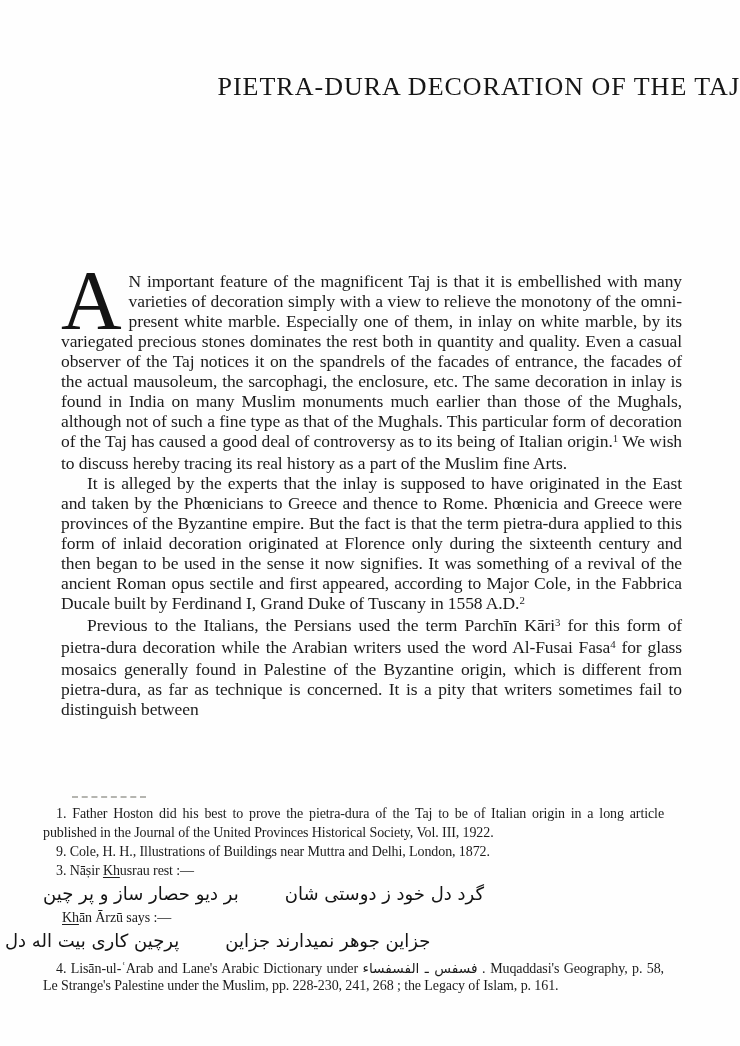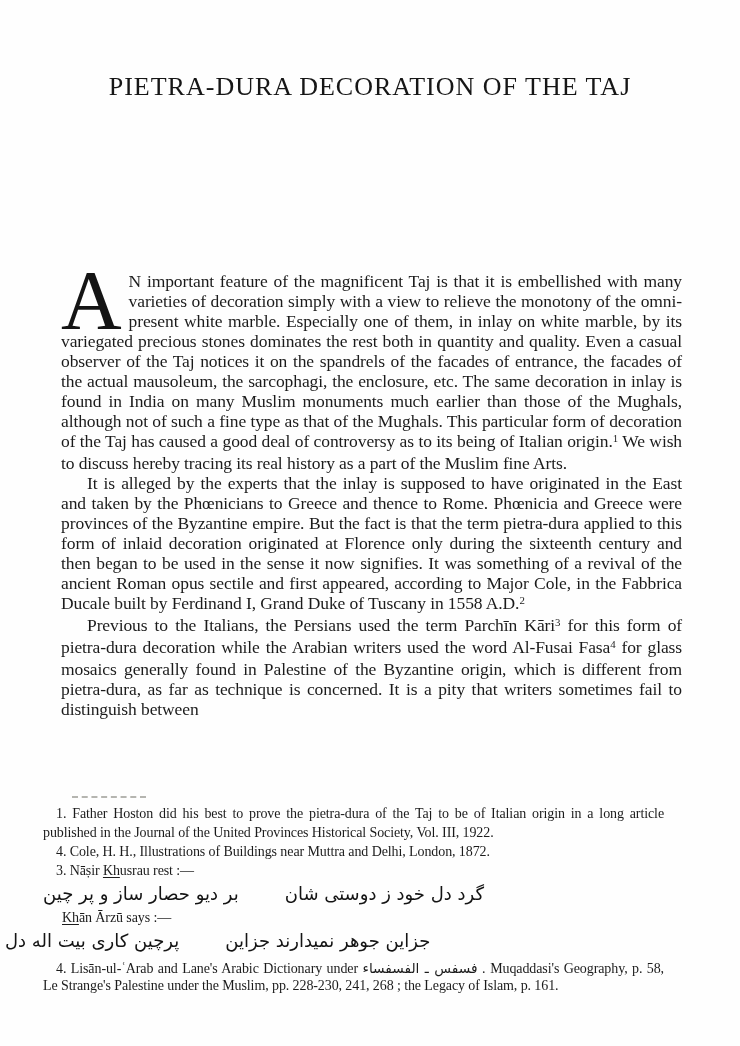--- a/index.html
+++ b/index.html
@@ -9,21 +9,21 @@
     background:#fefefe;
     color:#1b1b1b;
     font-family:"Liberation Serif","DejaVu Serif",serif;
     overflow:hidden;
     margin:0 auto;
   }
   .title{
     position:absolute;
     top:72px;left:0;right:0;
     margin:0;
-    text-align:center;
+    text-align:right;
     font-size:26px;
     font-weight:400;
     letter-spacing:1px;
     color:#161616;
   }
   .body{
     position:absolute;
     top:271px;left:61px;width:621px;
     font-size:17.5px;
     line-height:20px;
@@ -93,21 +93,21 @@
   <div class="body">
     <p class="para"><span class="dropcap">A</span><span><span>N important feature of the magnificent Taj is that it is embellished with many varieties of decoration simply with a view to relieve the monotony of the omni-present white marble. Especially one of them, in inlay on white marble, by its variegated precious stones dominates the rest both in quantity and quality. Even a casual observer of the Taj notices it on the spandrels of the facades of entrance, the facades of the actual mausoleum, the sarcophagi, the enclosure, etc. The same decoration in inlay is found in India on many Muslim monuments much earlier than those of the Mughals, although not of such a fine type as that of the Mughals. This particular form of decoration of the Taj has caused a good deal of controversy as to its being of Italian origin.</span><span class="sup">1</span><span> We wish to discuss hereby tracing its real history as a part of the Muslim fine Arts.</span></span></p>
     <p class="para indent"><span>It is alleged by the experts that the inlay is supposed to have originated in the East and taken by the Phœnicians to Greece and thence to Rome. Phœnicia and Greece were provinces of the Byzantine empire. But the fact is that the term </span><span class="it">pietra-dura</span><span> applied to this form of inlaid decoration originated at Florence only during the sixteenth century and then began to be used in the sense it now signifies. It was something of a revival of the ancient Roman </span><span class="it">opus sectile</span><span> and first appeared, according to Major Cole, in the Fabbrica Ducale built by Ferdinand I, Grand Duke of Tuscany in 1558 A.D.</span><span class="sup">2</span></p>
     <p class="para indent"><span>Previous to the Italians, the Persians used the term </span><span class="it">Parchīn Kāri</span><span class="sup">3</span><span> for this form of </span><span class="it">pietra-dura</span><span> decoration while the Arabian writers used the word </span><span class="it">Al-Fusai Fasa</span><span class="sup">4</span><span> for glass mosaics generally found in Palestine of the Byzantine origin, which is different from </span><span class="it">pietra-dura</span><span>, as far as technique is concerned. It is a pity that writers sometimes fail to distinguish between</span></p>
   </div>
 
   <div class="fnsep"></div>
 
   <div class="footnotes">
     <p class="fn"><span>1. Father Hoston did his best to prove the </span><span class="it">pietra-dura</span><span> of the Taj to be of Italian origin in a long article published in the </span><span class="it">Journal</span><span> of the United Provinces Historical Society, Vol. III, 1922.</span></p>
-    <p class="fn"><span>4. Cole, H. H., </span><span class="it">Illustrations of Buildings near Muttra and Delhi</span><span>, London, 1872.</span></p>
+    <p class="fn"><span>9. Cole, H. H., </span><span class="it">Illustrations of Buildings near Muttra and Delhi</span><span>, London, 1872.</span></p>
     <p class="fn"><span>3. Nāṣir </span><span class="ul">Kh</span><span>usrau rest :—</span></p>
 
     <div class="verse">
       <span>گرد دل خود ز دوستی شان</span><span class="vgap"></span><span>بر دیو حصار ساز و پر چین</span>
     </div>
 
     <p class="fn noindent"><span class="ul">Kh</span><span>ān Ārzū says :—</span></p>
 
     <div class="verse shift-left">
       <span>جزاین جوهر نمیدارند جزاین</span><span class="vgap"></span><span>پرچین کاری بیت اله دل</span>

